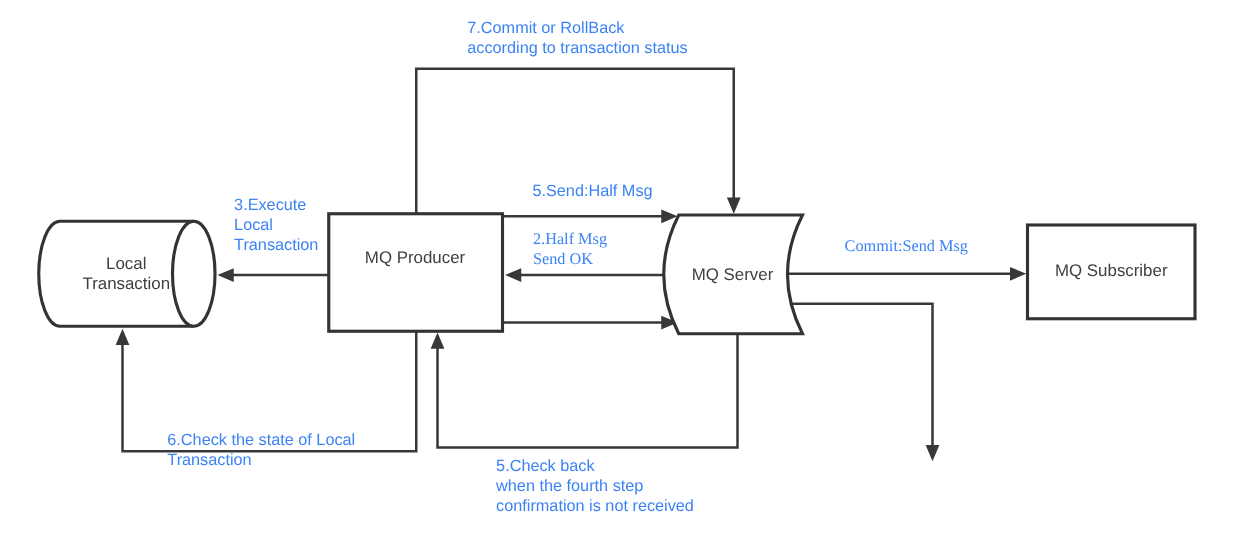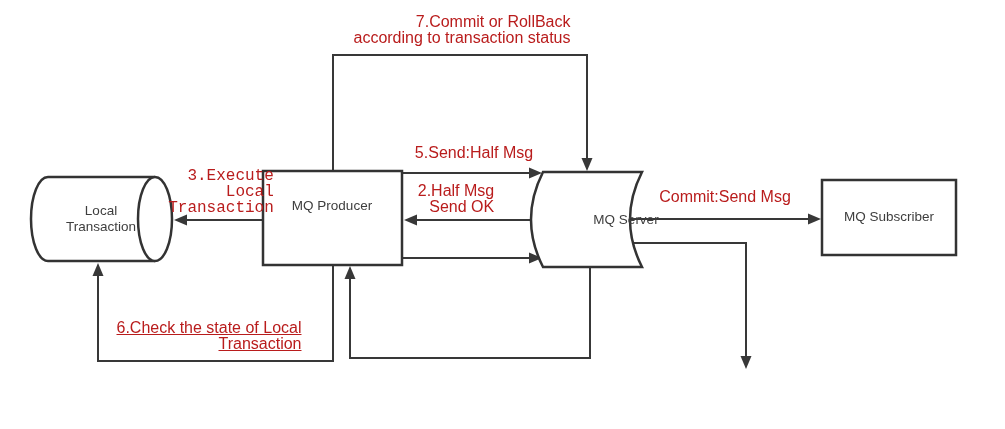--- a/index.html
+++ b/index.html
@@ -6,22 +6,22 @@
   #stage{
     position:relative;width:1005px;height:429px;background:#ffffff;overflow:hidden;
     font-family:"Liberation Sans","DejaVu Sans",sans-serif;color:#3e3e3e;
   }
   #stage svg{position:absolute;left:0;top:0;}
   .edge-line{stroke:#383838;stroke-width:2;fill:none;}
   .node-shape{stroke:#333333;stroke-width:2.5;fill:#ffffff;}
   .arrowhead{fill:#383838;stroke:none;}
   .lbl{
     position:absolute;transform:translateX(-50%);
-    font-size:16px;line-height:16px;text-align:right;
-    white-space:pre-line;color:#b91c1c;
+    font-size:13px;line-height:16px;text-align:left;
+    white-space:pre-line;color:#3b82f6;
   }
   .node-lbl{
     position:absolute;transform:translate(-50%,-50%);
     font-size:13.5px;line-height:16px;text-align:center;
     white-space:pre-line;color:#3e3e3e;
   }
 </style>
 </head>
 <body>
 
@@ -84,37 +84,40 @@
     <path class="node-shape" d="M543,172 Q519,219.5 543,267 L642,267 Q618,219.5 642,172 Z"></path>
 
     <rect class="node-shape" x="822" y="180" width="134" height="75"></rect>
   </svg>
 
   <div class="node-lbl" style="left:101px;top:219px;">Local
 Transaction</div>
 
   <div class="node-lbl" style="left:332px;top:206px;">MQ Producer</div>
 
-  <div class="node-lbl" style="left:586px;top:220px;margin-left:40px;">MQ Server</div>
+  <div class="node-lbl" style="left:586px;top:220px;">MQ Server</div>
 
   <div class="node-lbl" style="left:889px;top:217px;">MQ Subscriber</div>
 
   <div class="lbl" style="left:462px;top:14px;">7.Commit or RollBack
 according to transaction status</div>
 
   <div class="lbl" style="left:474px;top:145px;">5.Send:Half Msg</div>
 
-  <div class="lbl" style="left:456px;top:183px;">2.Half Msg
+  <div class="lbl" style="left:456px;top:183px;font-family:Liberation Serif, serif;">2.Half Msg
 Send OK</div>
 
-  <div class="lbl" style="left:221px;top:168px;font-family:Liberation Mono, monospace;">3.Execute
+  <div class="lbl" style="left:221px;top:156px;">3.Execute
 Local
 Transaction</div>
 
 
+  <div class="lbl" style="left:476px;top:365px;">5.Check back
+when the fourth step
+confirmation is not received</div>
 
-  <div class="lbl" style="left:209px;top:320px;text-decoration:underline;">6.Check the state of Local
+  <div class="lbl" style="left:209px;top:344px;">6.Check the state of Local
 Transaction</div>
 
-  <div class="lbl" style="left:725px;top:189px;">Commit:Send Msg</div>
+  <div class="lbl" style="left:725px;top:189px;font-family:Liberation Serif, serif;">Commit:Send Msg</div>
 
 
 </div>
 
 </body></html>

